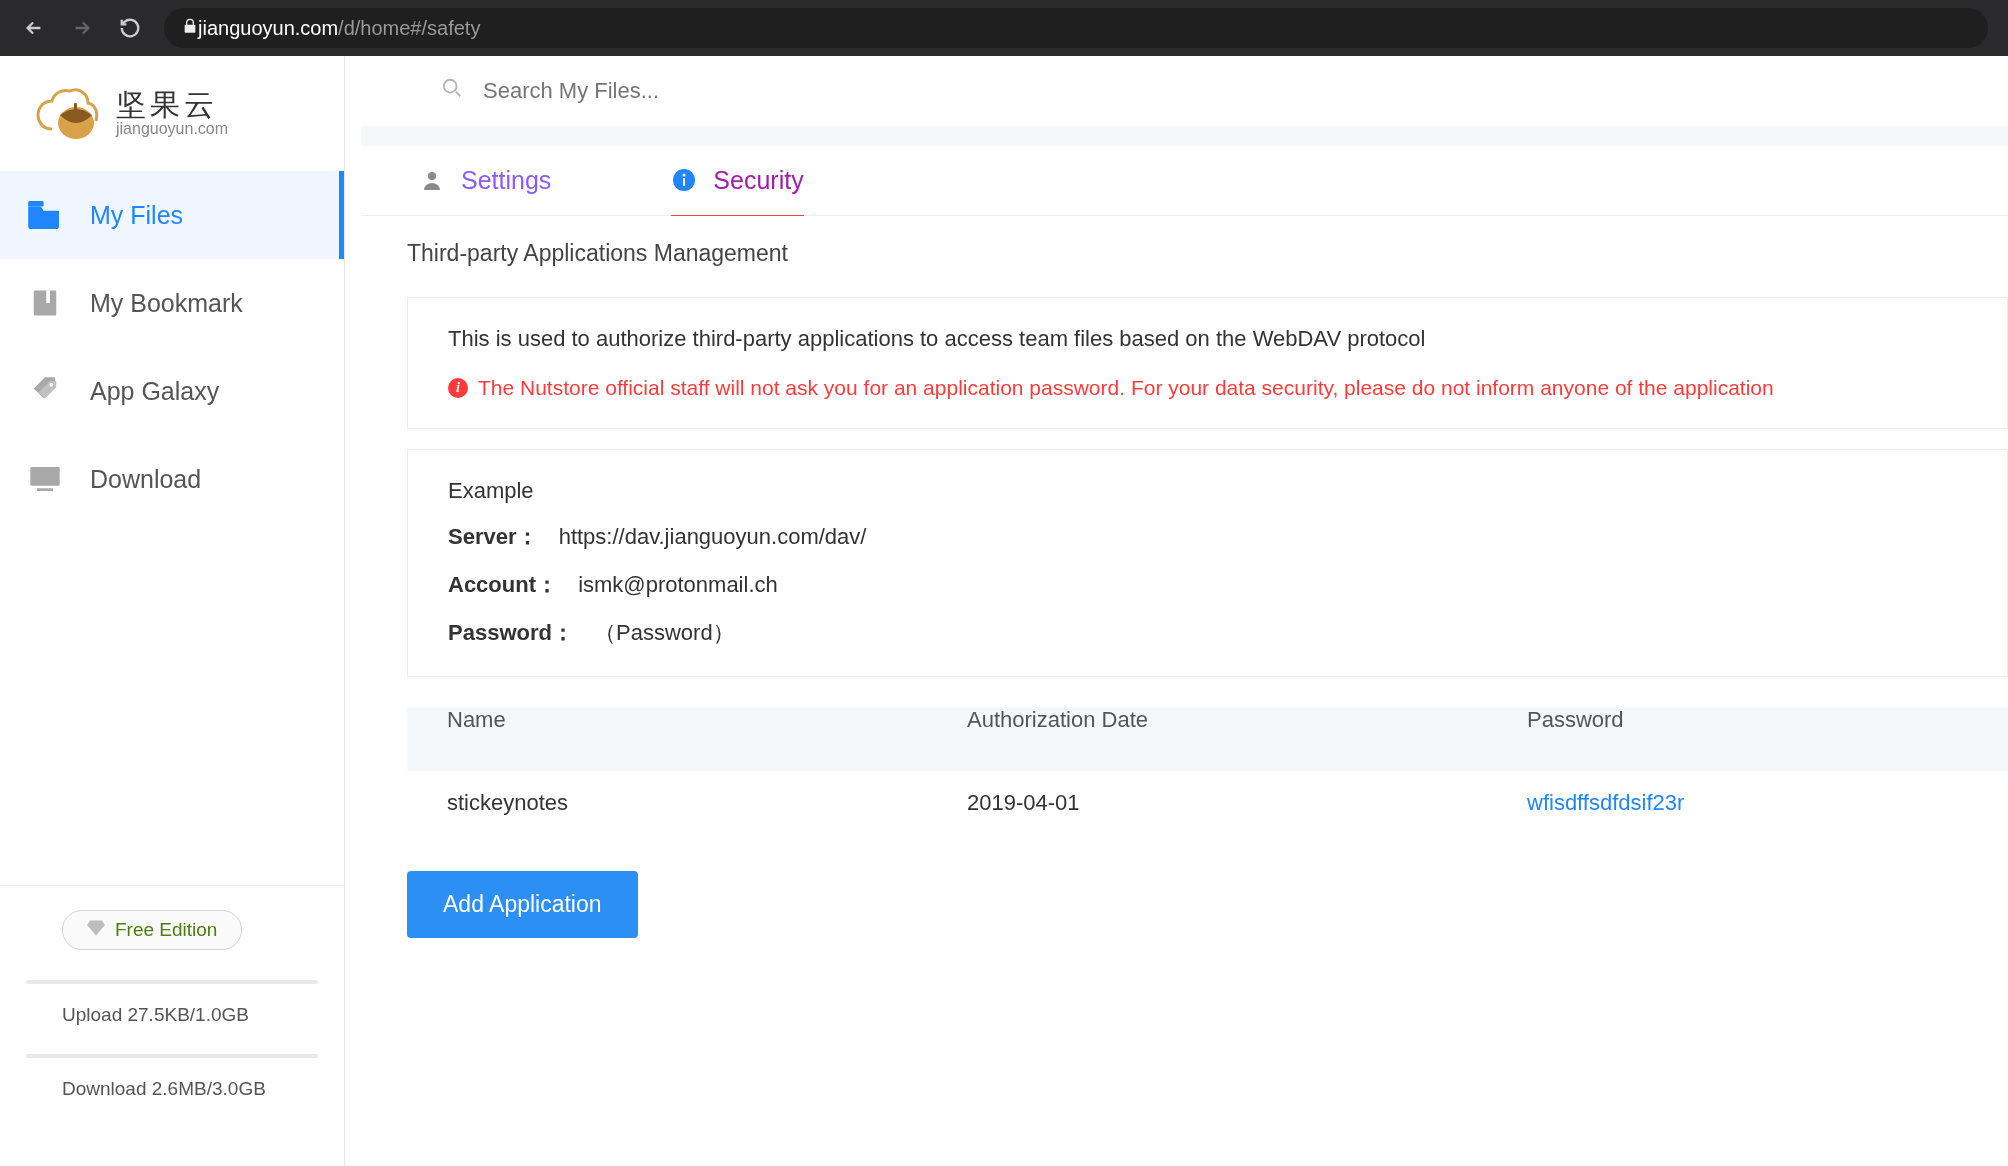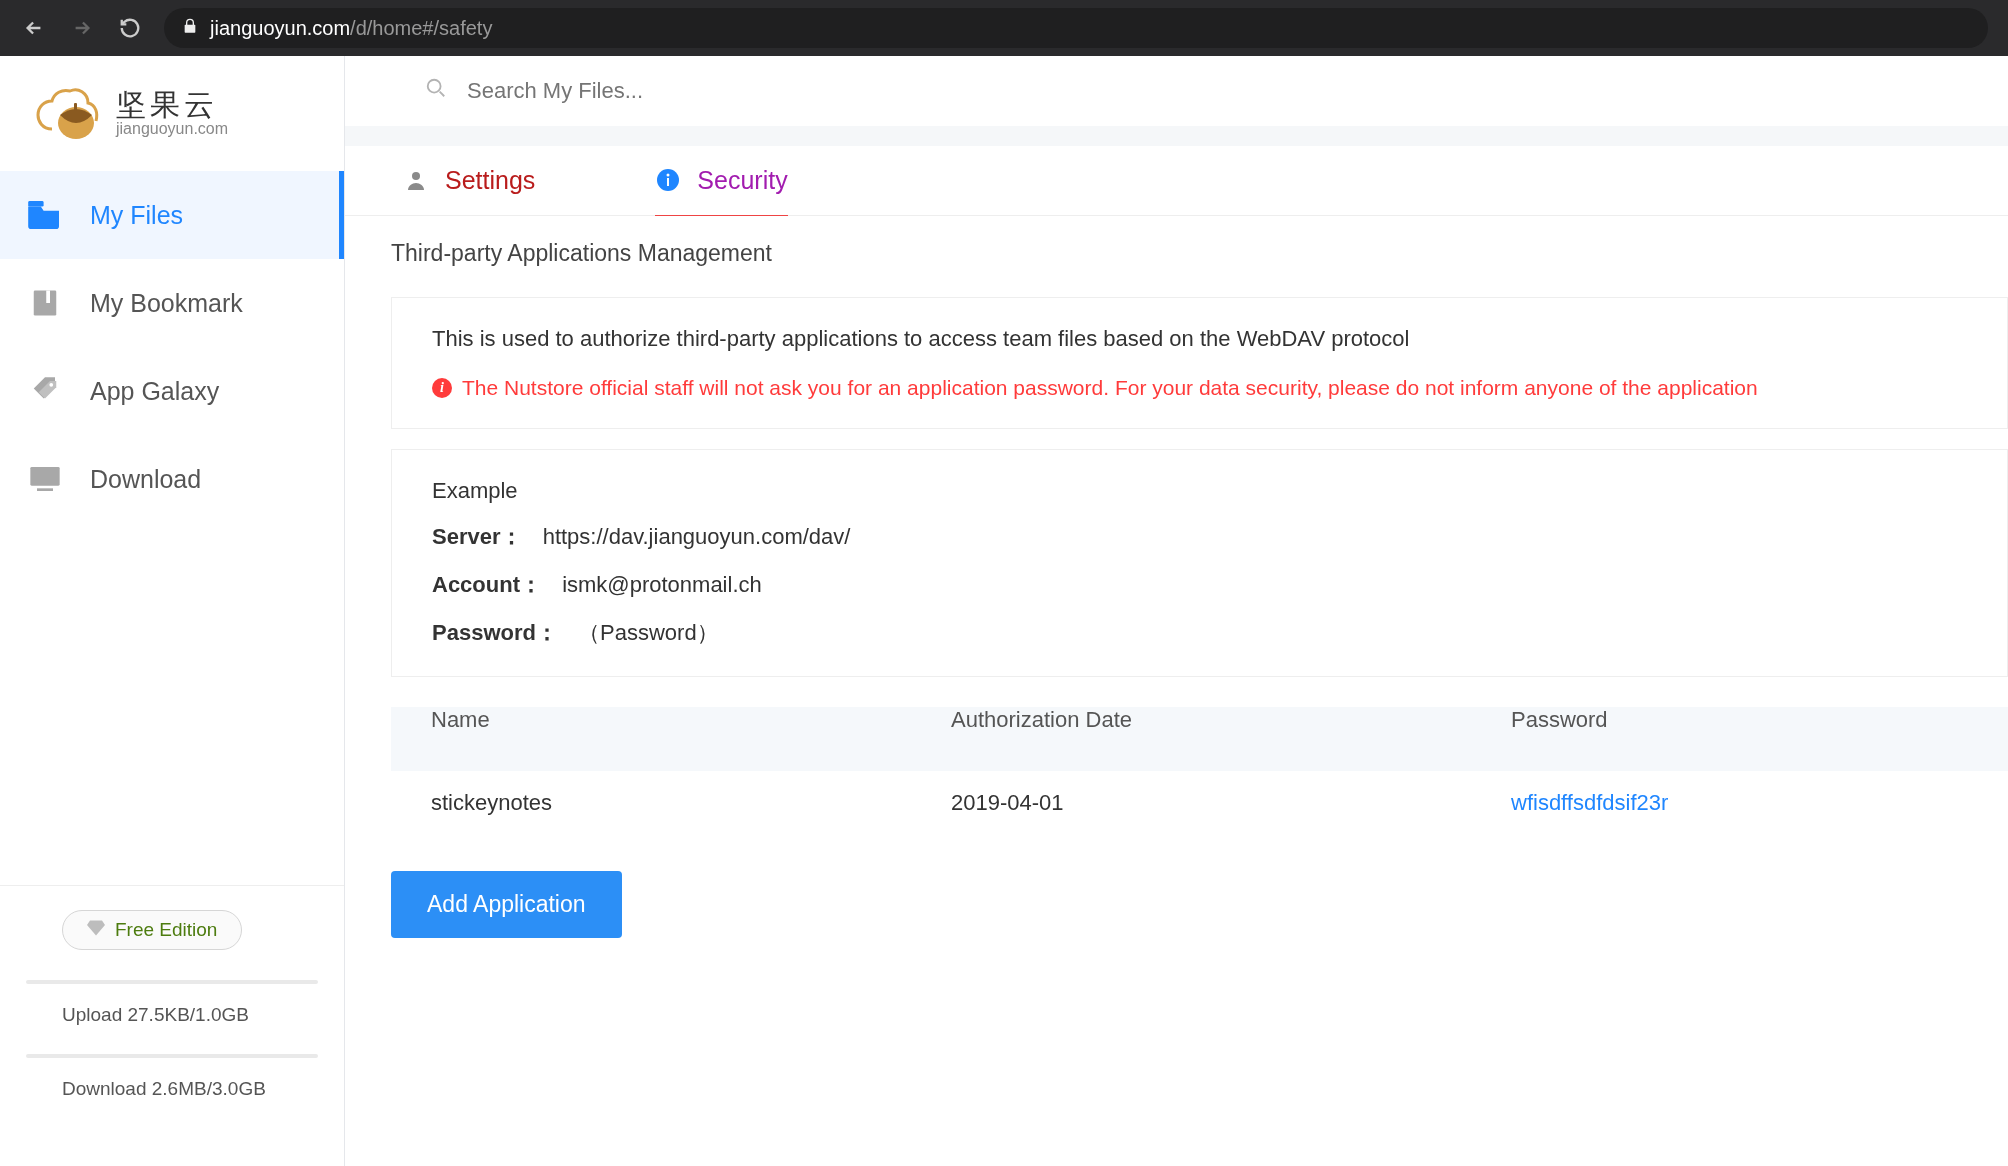--- a/index.html
+++ b/index.html
@@ -2,27 +2,27 @@
 <html><head>
 <meta charset="utf-8">
 <style>
 * { margin: 0; padding: 0; box-sizing: border-box; font-family: -apple-system, BlinkMacSystemFont, "Segoe UI", Helvetica, Arial, sans-serif; }
 body { width: 2008px; height: 1166px; overflow: hidden; background: #fff; }
 
 
 .browser-bar { height: 56px; background: #2a2a2c; display: flex; align-items: center; padding: 0 20px; gap: 20px; }
 .nav-btn { width: 28px; height: 28px; display: flex; align-items: center; justify-content: center; color: #ccc; cursor: pointer; }
 .nav-btn.disabled { color: #666; }
-.url-bar { flex: 1; height: 40px; background: #1f1f20; border-radius: 20px; display: flex; align-items: center; padding: 0 18px; gap: 12px; color: #ccc; font-size: 20px; }
+.url-bar { flex: 1; height: 40px; background: #1f1f20; border-radius: 20px; display: flex; align-items: center; padding: 0 18px; color: #ccc; font-size: 20px; }
 .url-lock { color: #eee; }
 .url-domain { color: #fff; }
 .url-path { color: #999; }
 
 
-.app { display: flex; height: calc(1166px - 56px); }
+.app { display: flex; height: calc(1166px - 56px); gap: 16px; }
 .sidebar { width: 345px; border-right: 1px solid #e5e7eb; display: flex; flex-direction: column; background: #fff; }
 .logo-area { height: 115px; display: flex; align-items: center; padding-left: 36px; gap: 14px; }
 .logo-nut { width: 66px; height: 58px; }
 .logo-text-cn { font-size: 30px; color: #333; line-height: 1.05; letter-spacing: 4px; font-weight: 400; }
 .logo-text-en { font-size: 16px; color: #888; }
 
 .side-nav { flex: 1; display: flex; flex-direction: column; }
 .side-item { height: 88px; display: flex; align-items: center; gap: 28px; padding-left: 28px; font-size: 25px; color: #555; cursor: pointer; position: relative; }
 .side-item.active { background: #f0f6ff; color: #1f86ff; }
 .side-item.active::after { content: ""; position: absolute; right: 0; top: 0; height: 100%; width: 5px; background: #1f86ff; }
@@ -33,21 +33,21 @@
 .badge-free { display: inline-flex; align-items: center; gap: 10px; border: 1px solid #d6d6d6; border-radius: 24px; padding: 8px 24px; font-size: 19px; color: #4d7c0f; background: #fafafa; margin-bottom: 30px; margin-left: 36px; }
 .meter-label { font-size: 19px; color: #555; margin-bottom: 10px; margin-top: 12px; margin-left: 36px; }
 .meter { height: 4px; background: #e9e9e9; border-radius: 2px; margin-bottom: 20px; }
 
 
 .main { flex: 1; background: #f5f7f9; display: flex; flex-direction: column; }
 .search-row { height: 70px; background: #fff; display: flex; align-items: center; padding-left: 80px; gap: 20px; font-size: 22px; color: #b3b3b3; }
 .content { background: #fff; margin-top: 20px; flex: 1; padding: 0; }
 
 .tabs { display: flex; border-bottom: 1px solid #eee; padding-left: 58px; gap: 120px; align-items: center; height: 70px; }
-.tab { display: flex; align-items: center; gap: 16px; font-size: 25px; color: #b91c1c; height: 70px; cursor: pointer; }
+.tab { display: flex; align-items: center; gap: 16px; font-size: 25px; color: #8b5cf6; height: 70px; cursor: pointer; }
 .tab.active { color: #a21caf; border-bottom: 1px solid #ef4444; }
 .tab-icon { width: 26px; height: 26px; display: inline-flex; align-items: center; justify-content: center; }
 
 .section-title { font-size: 23px; color: #444; padding: 24px 0 10px 46px; }
 
 .panel { border: 1px solid #eee; margin: 20px 0 0 46px; padding: 28px 40px; }
 .panel-desc { font-size: 22px; color: #333; margin-bottom: 24px; }
 .panel-warn { font-size: 21px; color: #ff3b3b; display: flex; align-items: center; gap: 10px; }
 .warn-icon { width: 20px; height: 20px; border-radius: 50%; background: #ff3b3b; color: #fff; display: inline-flex; align-items: center; justify-content: center; font-size: 14px; font-weight: bold; font-style: italic; font-family: Georgia, serif; }
 

